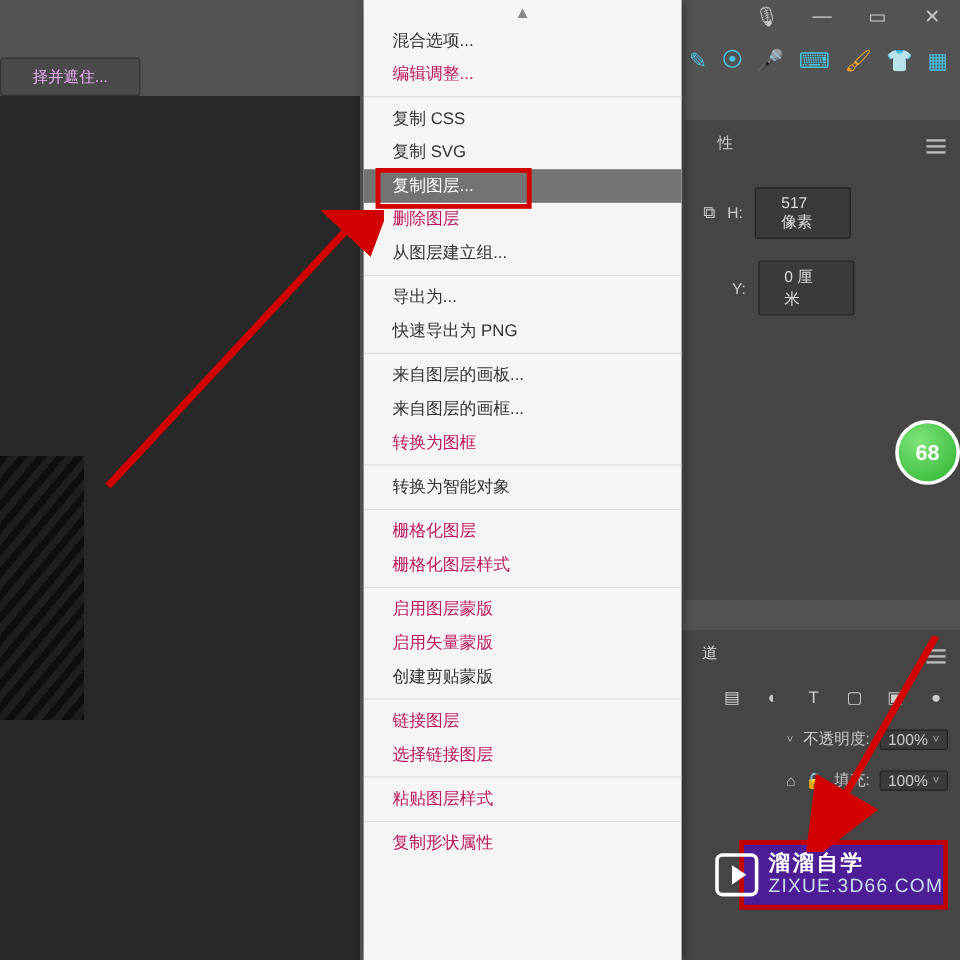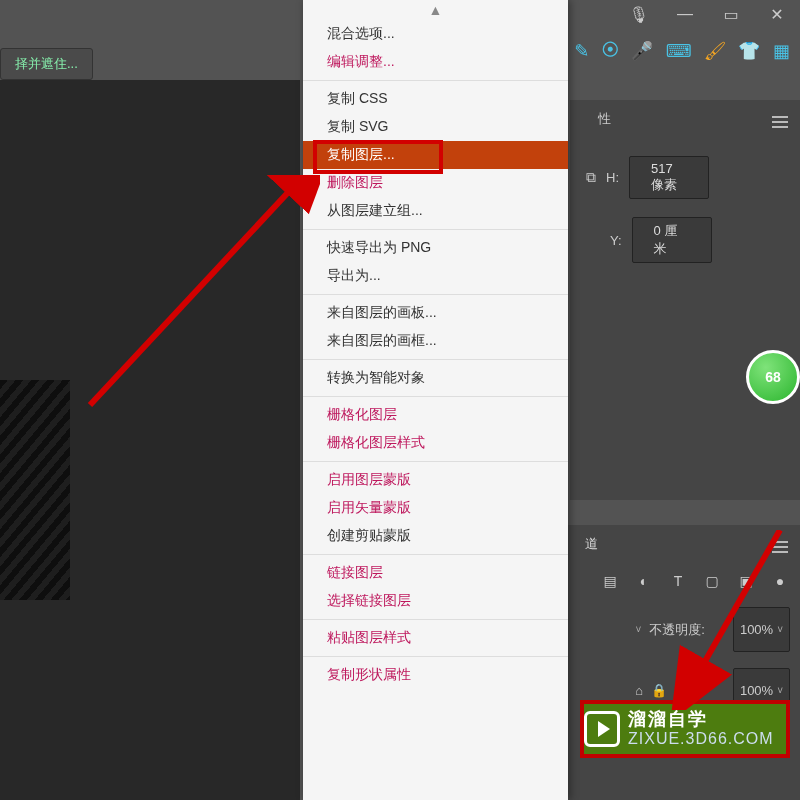--- a/index.html
+++ b/index.html
@@ -26,21 +26,21 @@
   .tool-icons {
     position: absolute; right: 0; top: 40px;
     display: flex; gap: 12px; padding-right: 10px;
   }
   .tool-icons span { font-size: 18px; }
   .cyan { color: #49c3e6; }
   .orange { color: #f5a623; }
   .select-mask {
     position: absolute; left: 0; top: 48px;
     background: #4a4a4a; border:1px solid #333; border-radius:3px;
-    padding: 6px 14px; color: #86efac;
+    padding: 6px 26px; color: #f0abfc;
   }
   .canvas-area {
     position: absolute; left:0; top:80px; bottom:0; width:300px;
     background: #282828;
   }
   .canvas-bg {
     position: absolute; left:0; top: 300px; width: 70px; height: 220px;
     background: repeating-linear-gradient(130deg,#0e0e0e 0 6px,#1e1e1e 6px 12px);
   }
   .properties {
@@ -54,46 +54,46 @@
   .hamburger i { width:16px; height:2px; background:#bbb; display:block; }
   .prop-row { display:flex; align-items:center; gap:10px; margin:18px 0; padding-left:16px; }
   .prop-label { color:#ccc; }
   .prop-input { background:#3a3a3a; border:1px solid #222; color:#ddd; padding:4px 21px; width:80px; border-radius:2px;}
   .link-icon { font-size:14px; color:#ccc; }
   .badge68 {
     position:absolute; right:0; top:350px;
     width:54px; height:54px; border-radius:50%;
     background: radial-gradient(circle at 35% 30%, #7fe37a, #2bb52e);
     border:3px solid #fff; color:#fff; font-weight:bold;
-    display:flex; align-items:center; justify-content:center; font-size:14px;
+    display:flex; align-items:center; justify-content:center; font-size:18px;
   }
   .layers-panel {
     position:absolute; right:0; top:525px; width:235px; bottom:0;
     background:#454545;
   }
   .layers-tab { padding:10px 0 10px 20px; position:relative; }
   .layers-iconrow {
     display:flex; gap:18px; padding:10px 12px;
     color:#ccc; font-size:14px; justify-content:flex-end;
   }
   .layers-iconrow span { width:16px; text-align:center; }
   .layers-row {
     display:flex; align-items:center; justify-content:flex-end;
     gap:8px; padding:8px 10px; color:#ccc; font-size:13px;
   }
   .layers-row .val {
-    background:#3a3a3a; border:1px solid #222; padding:14px 6px; border-radius:2px;
-    display:inline-flex; align-items:center;margin-left:20px;
+    background:#3a3a3a; border:1px solid #222; padding:0 6px; border-radius:2px;
+    display:inline-flex; align-items:center;
   }
   .chev { font-size:10px; margin-left:4px; color:#aaa;}
   .watermark {
     position:absolute; right:10px; bottom:42px;
-    width:210px; height:58px;
-    background:#4d7c0f; border:4px solid #c10000;
-    display:flex; align-items:center; justify-content:flex-start;
+    width:174px; height:58px;
+    background:#4c1d95; border:4px solid #c10000;
+    display:flex; align-items:center; justify-content:flex-end;
   }
   .watermark .wm-inner { display:flex; align-items:center; gap:8px; }
   .wm-play {
     width:36px; height:36px; border:3px solid #fff; border-radius:6px;
     display:flex; align-items:center; justify-content:center; position:relative;
   }
   .wm-play::after{ content:""; border-left:12px solid #fff; border-top:8px solid transparent; border-bottom:8px solid transparent; margin-left:3px;}
   .wm-text { color:#fff; display:flex; flex-direction:column; line-height:1.1;}
   .wm-text b { font-size:18px; letter-spacing:2px;}
   .wm-text small { font-size:16px; letter-spacing:1px; color:#cde;}
@@ -106,21 +106,21 @@
   }
   .menu .scroll-up {
     text-align:center; padding:2px 0; color:#888;
   }
   .menu .sep { height:1px; background:#ddd; margin:4px 0; }
   .menu-item {
     padding:5px 24px; white-space:nowrap;
   }
   .menu-item.disabled { color:#be185d; }
   .menu-item.highlight {
-    background:#c2410c; color:#fff;
+    background:#737373; color:#fff;
   }
   .red-box-highlight {
     position:absolute; left:313px; top:140px; width:130px; height:34px;
     border:4px solid #d20000; pointer-events:none;
   }
   
   .arrow1 {
     position:absolute; left:70px; top:175px; width:250px; height:250px; pointer-events:none;
   }
   .arrow2 {
@@ -227,25 +227,26 @@
   <div id="menu-items">
       <div class="menu-item">混合选项...</div>
       <div class="menu-item disabled">编辑调整...</div>
       <div class="sep"></div>
       <div class="menu-item">复制 CSS</div>
       <div class="menu-item">复制 SVG</div>
       <div class="menu-item highlight">复制图层...</div>
       <div class="menu-item disabled">删除图层</div>
       <div class="menu-item">从图层建立组...</div>
       <div class="sep"></div>
+      <div class="menu-item">导出为...</div>
       <div class="menu-item">快速导出为 PNG</div>
-      <div class="menu-item">导出为...</div>
       <div class="sep"></div>
       <div class="menu-item">来自图层的画板...</div>
       <div class="menu-item">来自图层的画框...</div>
+      <div class="menu-item disabled">转换为图框</div>
       <div class="sep"></div>
       <div class="menu-item">转换为智能对象</div>
       <div class="sep"></div>
       <div class="menu-item disabled">栅格化图层</div>
       <div class="menu-item disabled">栅格化图层样式</div>
       <div class="sep"></div>
       <div class="menu-item disabled">启用图层蒙版</div>
       <div class="menu-item disabled">启用矢量蒙版</div>
       <div class="menu-item">创建剪贴蒙版</div>
       <div class="sep"></div>

